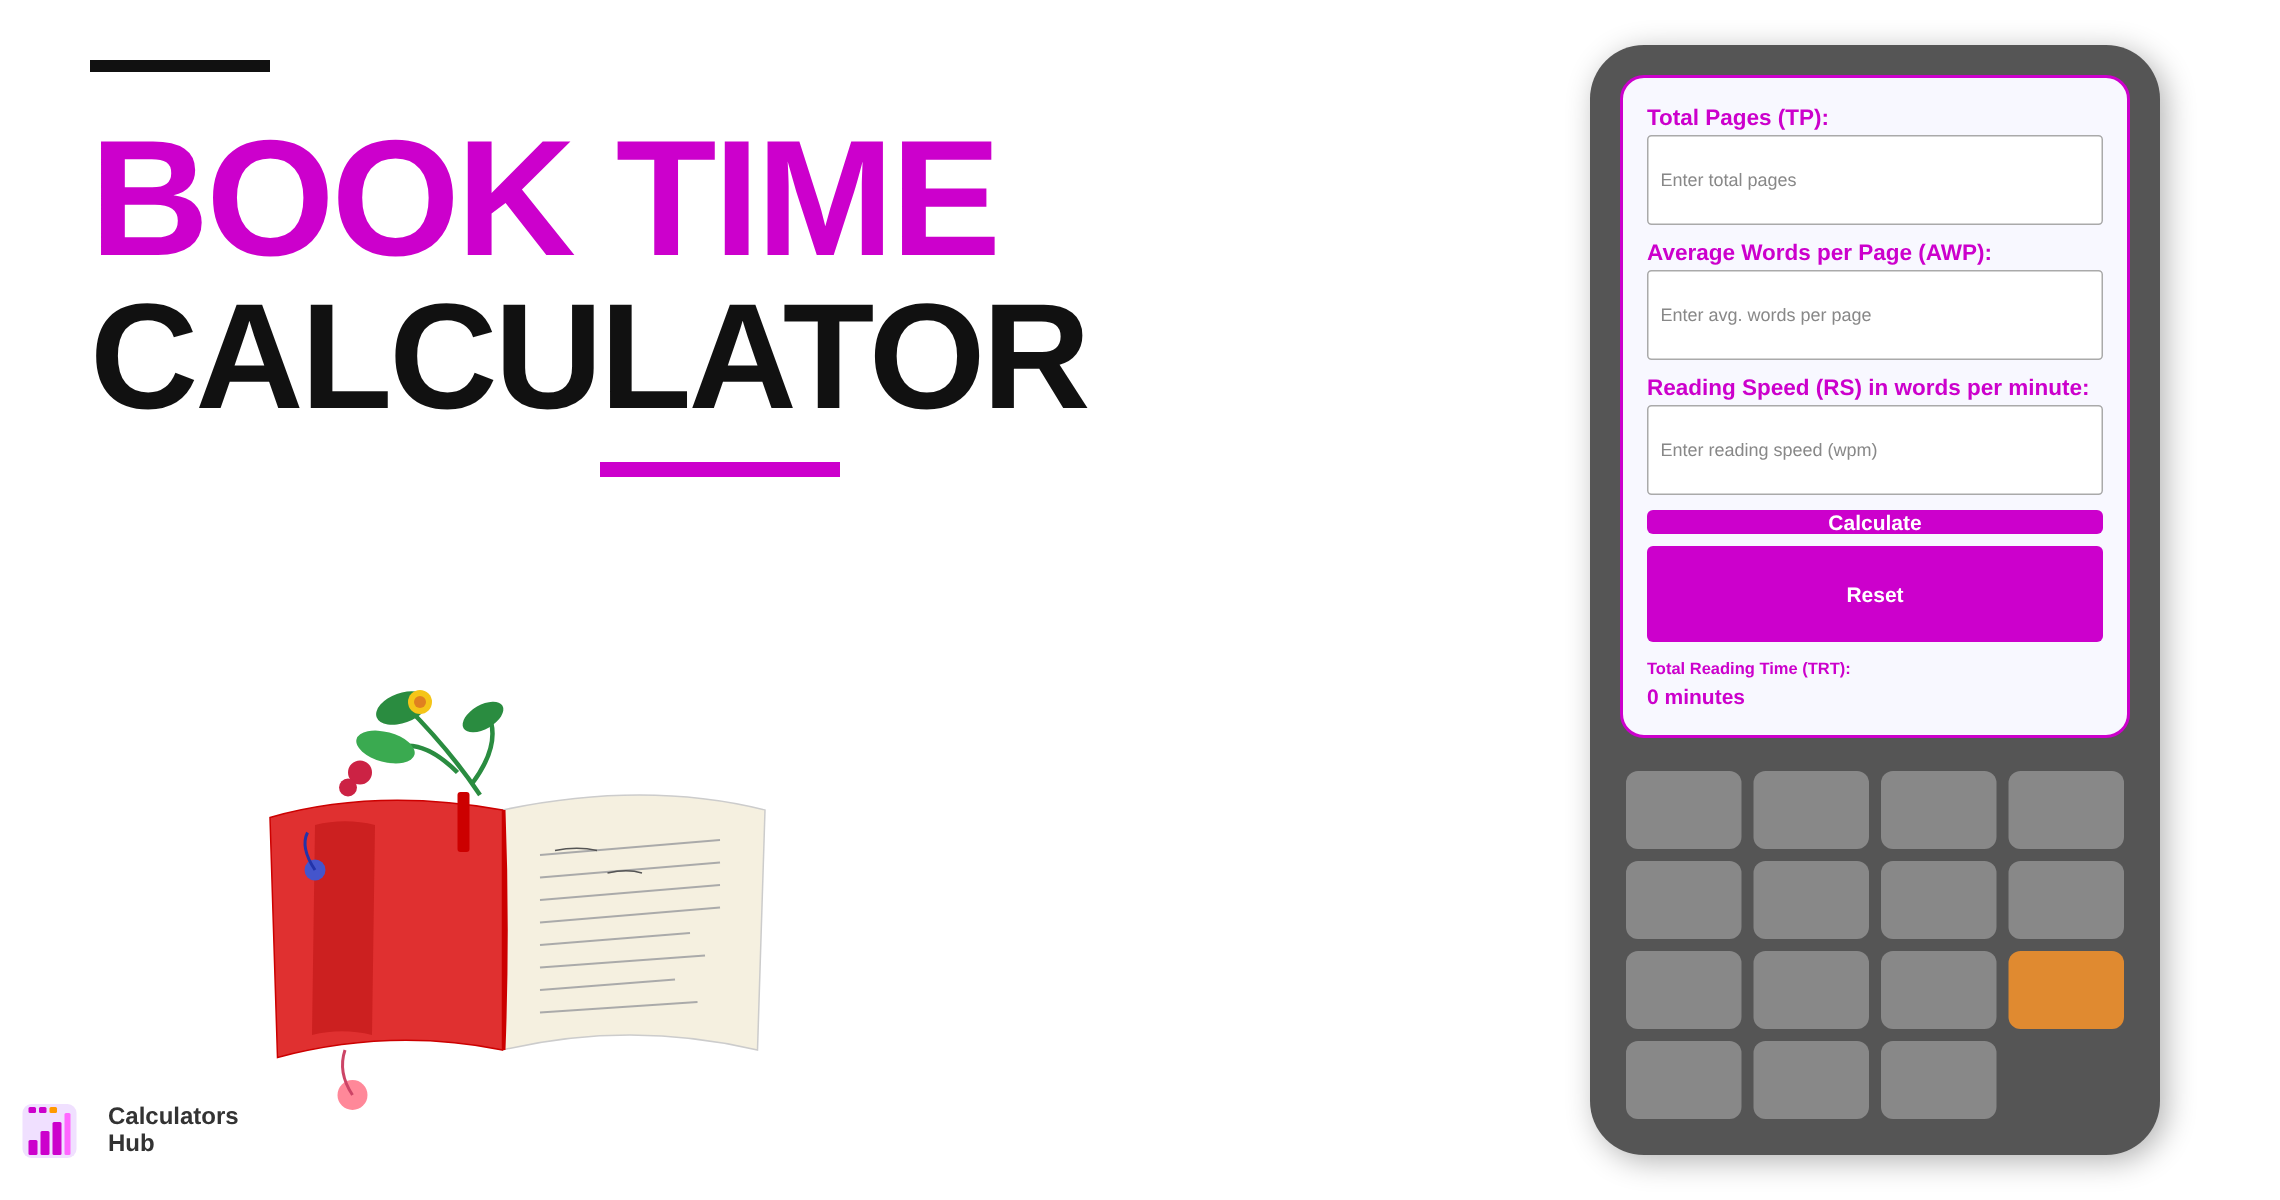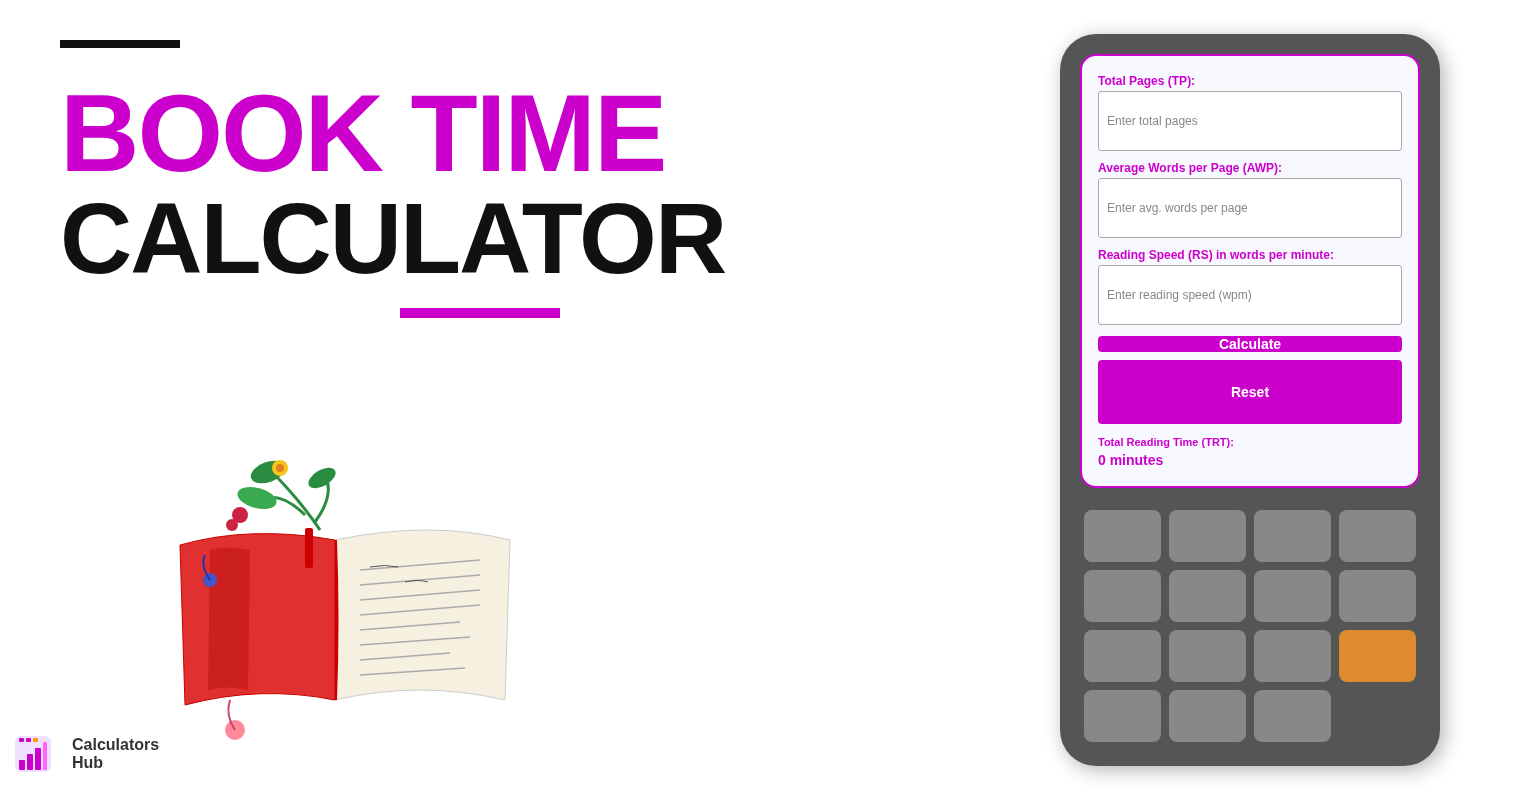--- a/index.html
+++ b/index.html
@@ -77,21 +77,21 @@
 
     .calc-screen {
       background: #f8f8ff;
       border-radius: 16px;
       padding: 18px 16px;
       margin-bottom: 18px;
       border: 2px solid #cc00cc;
     }
 
     .field-label {
-      font-size: 12px;
+      font-size: 15px;
       color: #cc00cc;
       font-weight: 600;
       margin-bottom: 3px;
     }
 
     .field-input {
       width: 100%;
       border: 1px solid #aaa;
       border-radius: 3px;
       padding: 22px 8px;

